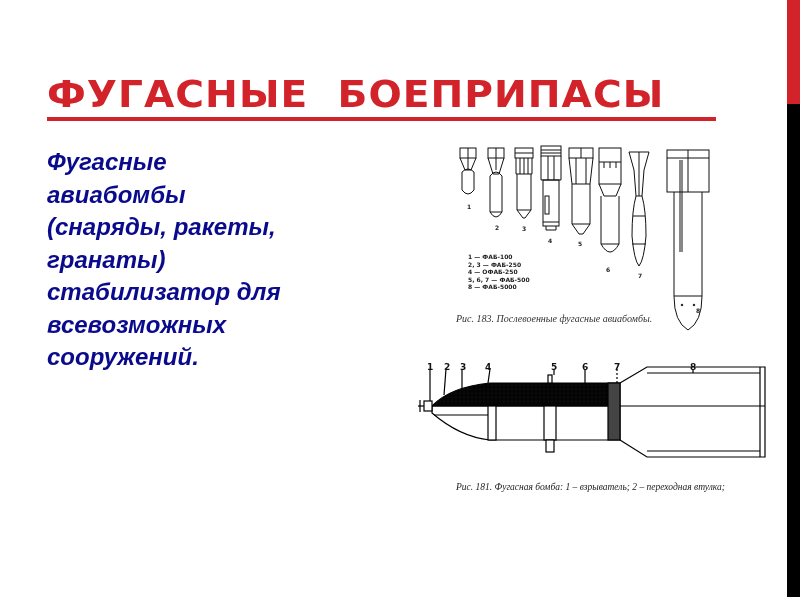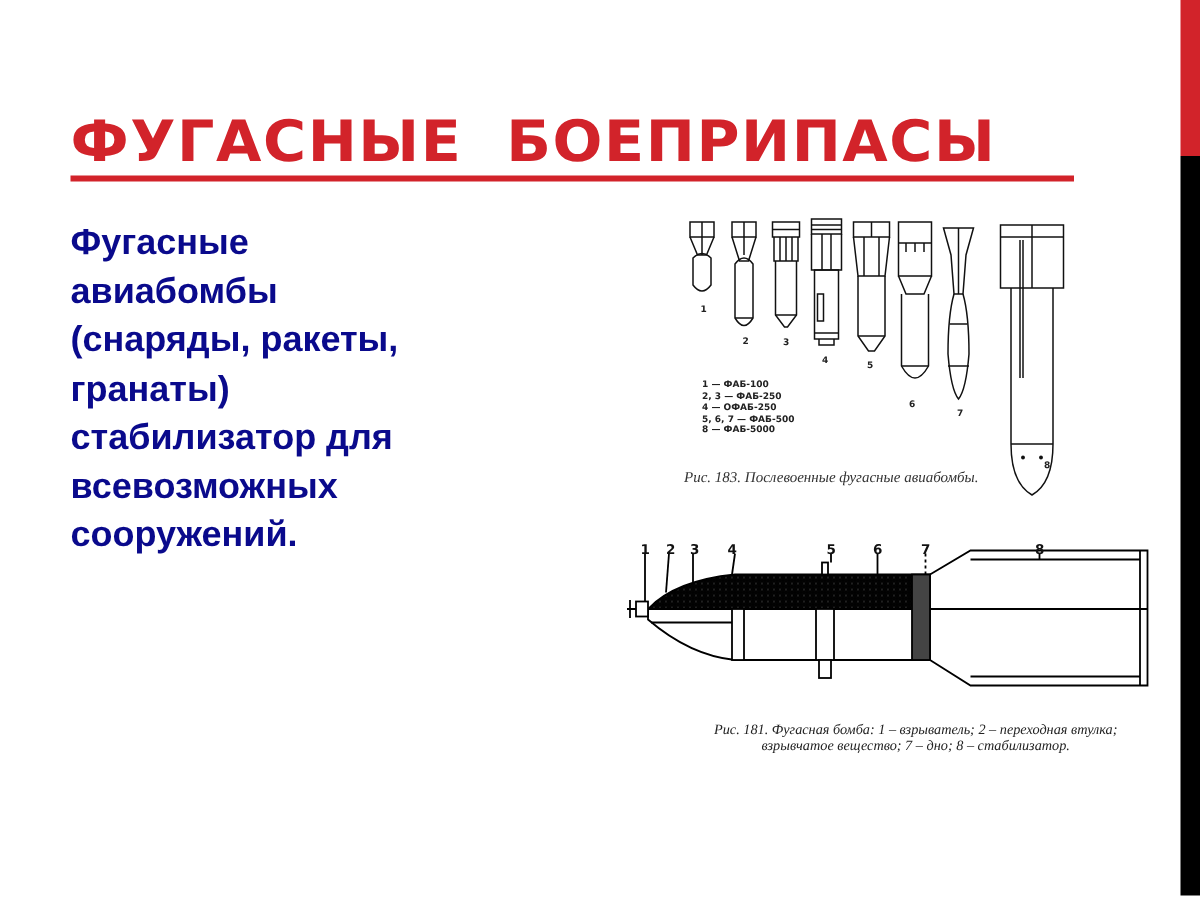--- a/index.html
+++ b/index.html
@@ -26,36 +26,36 @@
   .title-underline {
     position: absolute; left: 47px; top: 117px; width: 669px; height: 4px;
     background: #d2232a;
   }
   .body-text {
     position: absolute; left: 47px; top: 146px; width: 330px;
     font-family: "Liberation Sans", sans-serif;
     font-weight: bold; font-size: 24px; line-height: 32.5px;
     color: #0a0a8c;
   }
-  .body-text span { display: block; white-space: nowrap; }
+  .body-text span { display: block; white-space: nowrap; font-style: italic; }
   .fig1 { position: absolute; left: 448px; top: 140px; width: 270px; height: 192px; }
   .fig2 { position: absolute; left: 410px; top: 355px; width: 365px; height: 172px; }
   .legend {
     position: absolute; left: 468px; top: 253px;
     font-family: "DejaVu Sans", sans-serif; font-size: 6px; font-weight: bold;
     line-height: 7.6px; color: #222;
   }
   .legend span { display: block; white-space: nowrap; }
   .caption1 {
     position: absolute; left: 456px; top: 313px;
     font-family: "Liberation Serif", serif; font-style: italic; font-size: 10px; color: #333;
     white-space: nowrap;
   }
   .caption2 {
-    position: absolute; left: 438px; top: 482px; width: 345px;
+    position: absolute; left: 418px; top: 482px; width: 345px;
     font-family: "Liberation Serif", serif; font-style: italic; font-size: 9.5px;
     line-height: 11px; color: #222; text-align: center;
   }
   .caption2 span { display: block; white-space: nowrap; }
   .part-num {
     position: absolute; font-family: "DejaVu Sans", sans-serif; font-weight: bold;
     font-size: 9px; color: #111;
   }
   .bomb-num {
     position: absolute; font-family: "DejaVu Sans", sans-serif; font-weight: bold;
@@ -225,14 +225,13 @@
 <span class="part-num" style="left:444px;top:362px">2</span>
 <span class="part-num" style="left:460px;top:362px">3</span>
 <span class="part-num" style="left:485px;top:362px">4</span>
 <span class="part-num" style="left:551px;top:362px">5</span>
 <span class="part-num" style="left:582px;top:362px">6</span>
 <span class="part-num" style="left:614px;top:362px">7</span>
 <span class="part-num" style="left:690px;top:362px">8</span>
 
 <div class="caption2">
   <span>Рис. 181. Фугасная бомба: 1 – взрыватель; 2 – переходная втулка;</span>
-  <span>взрывчатое вещество; 7 – дно; 8 – стабилизатор.</span>
 </div>
 
 </body></html>

